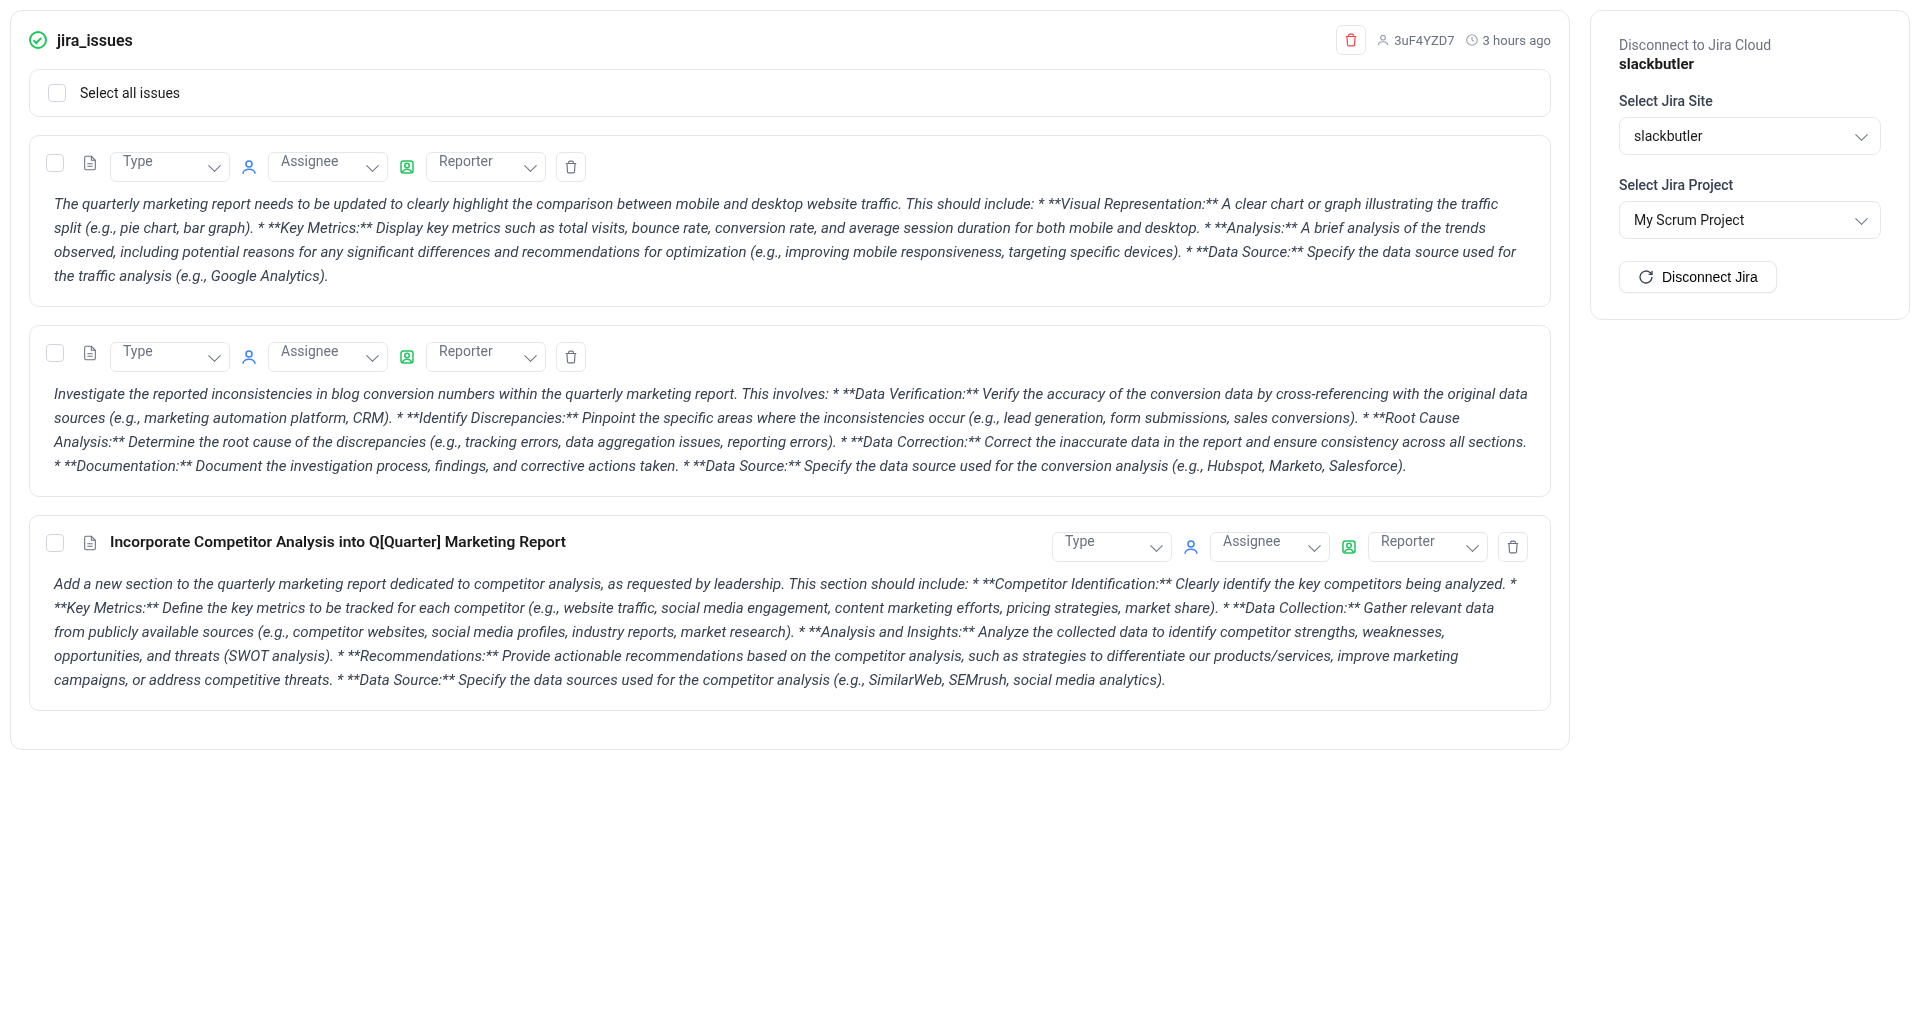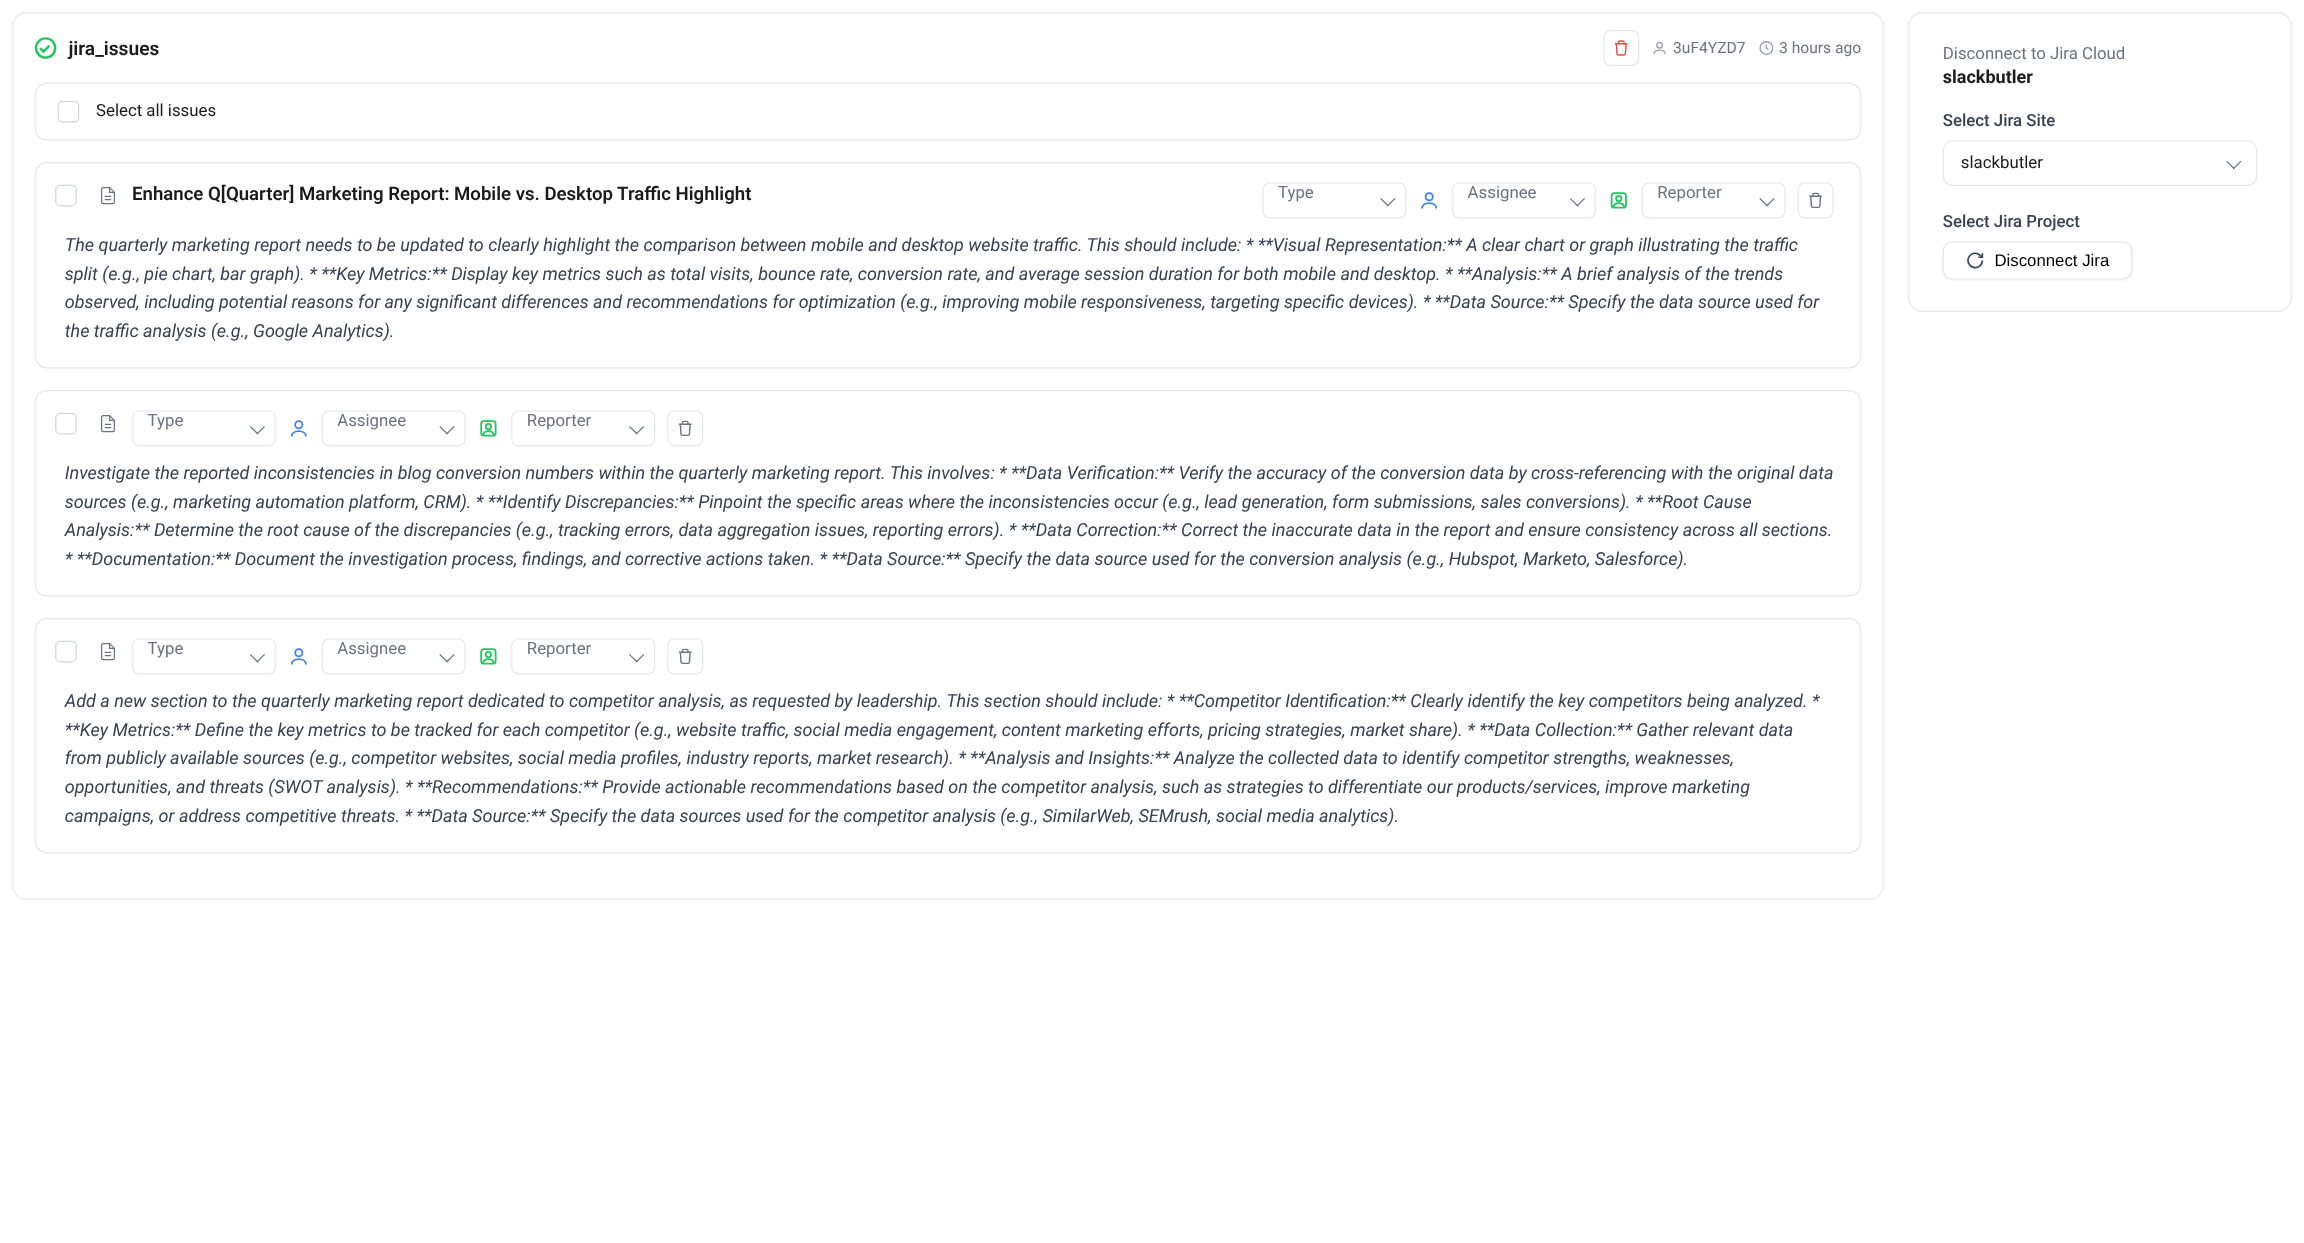--- a/index.html
+++ b/index.html
@@ -225,21 +225,20 @@
         <span>Select all issues</span>
       </div>
 
       <div class="issue-card">
         <span class="checkbox issue-checkbox"></span>
         <div class="issue-head">
           <svg class="doc-icon" viewBox="0 0 24 24" fill="none" stroke="currentColor" stroke-width="1.6">
               <path d="M14 2H6a2 2 0 00-2 2v16a2 2 0 002 2h12a2 2 0 002-2V8z"></path>
               <path d="M14 2v6h6M8 13h8M8 17h8"></path>
             </svg>
-          <div class="issue-title">Enhance Q[Quarter] Marketing Report: Mobile vs. Desktop Traffic Highlight</div>
           <div class="controls">
             <div class="dropdown">
                 <span>Type</span>
               </div>
             <svg class="mini-icon user-blue" viewBox="0 0 24 24" fill="none" stroke="currentColor" stroke-width="2">
                 <circle cx="12" cy="8" r="4"></circle>
                 <path d="M4 21c0-4 4-6 8-6s8 2 8 6"></path>
               </svg>
             <div class="dropdown">
                 <span>Assignee</span>
@@ -298,20 +297,21 @@
         <div class="issue-desc">Investigate the reported inconsistencies in blog conversion numbers within the quarterly marketing report. This involves: * **Data Verification:** Verify the accuracy of the conversion data by cross-referencing with the original data sources (e.g., marketing automation platform, CRM). * **Identify Discrepancies:** Pinpoint the specific areas where the inconsistencies occur (e.g., lead generation, form submissions, sales conversions). * **Root Cause Analysis:** Determine the root cause of the discrepancies (e.g., tracking errors, data aggregation issues, reporting errors). * **Data Correction:** Correct the inaccurate data in the report and ensure consistency across all sections. * **Documentation:** Document the investigation process, findings, and corrective actions taken. * **Data Source:** Specify the data source used for the conversion analysis (e.g., Hubspot, Marketo, Salesforce).</div>
       </div>
 
       <div class="issue-card">
         <span class="checkbox issue-checkbox"></span>
         <div class="issue-head">
           <svg class="doc-icon" viewBox="0 0 24 24" fill="none" stroke="currentColor" stroke-width="1.6">
               <path d="M14 2H6a2 2 0 00-2 2v16a2 2 0 002 2h12a2 2 0 002-2V8z"></path>
               <path d="M14 2v6h6M8 13h8M8 17h8"></path>
             </svg>
+          <div class="issue-title">Incorporate Competitor Analysis into Q[Quarter] Marketing Report</div>
           <div class="controls">
             <div class="dropdown">
                 <span>Type</span>
               </div>
             <svg class="mini-icon user-blue" viewBox="0 0 24 24" fill="none" stroke="currentColor" stroke-width="2">
                 <circle cx="12" cy="8" r="4"></circle>
                 <path d="M4 21c0-4 4-6 8-6s8 2 8 6"></path>
               </svg>
             <div class="dropdown">
                 <span>Assignee</span>
@@ -341,20 +341,23 @@
     <div class="panel side-panel">
       <div class="side-label">Disconnect to Jira Cloud</div>
       <div class="side-strong">slackbutler</div>
 
       <div class="side-field-label">Select Jira Site</div>
       <div class="side-select">
         <span>slackbutler</span>
       </div>
 
       <div class="side-field-label">Select Jira Project</div>
+      <div class="side-select">
+        <span>My Scrum Project</span>
+      </div>
 
       <button class="disconnect-btn">
         <svg class="refresh-icon" viewBox="0 0 24 24" fill="none" stroke="#374151" stroke-width="2">
             <path d="M21 12a9 9 0 11-3-6.7L21 8"></path>
             <path d="M21 3v5h-5"></path>
           </svg>
         <span>Disconnect Jira</span>
       </button>
     </div>
   </div>

